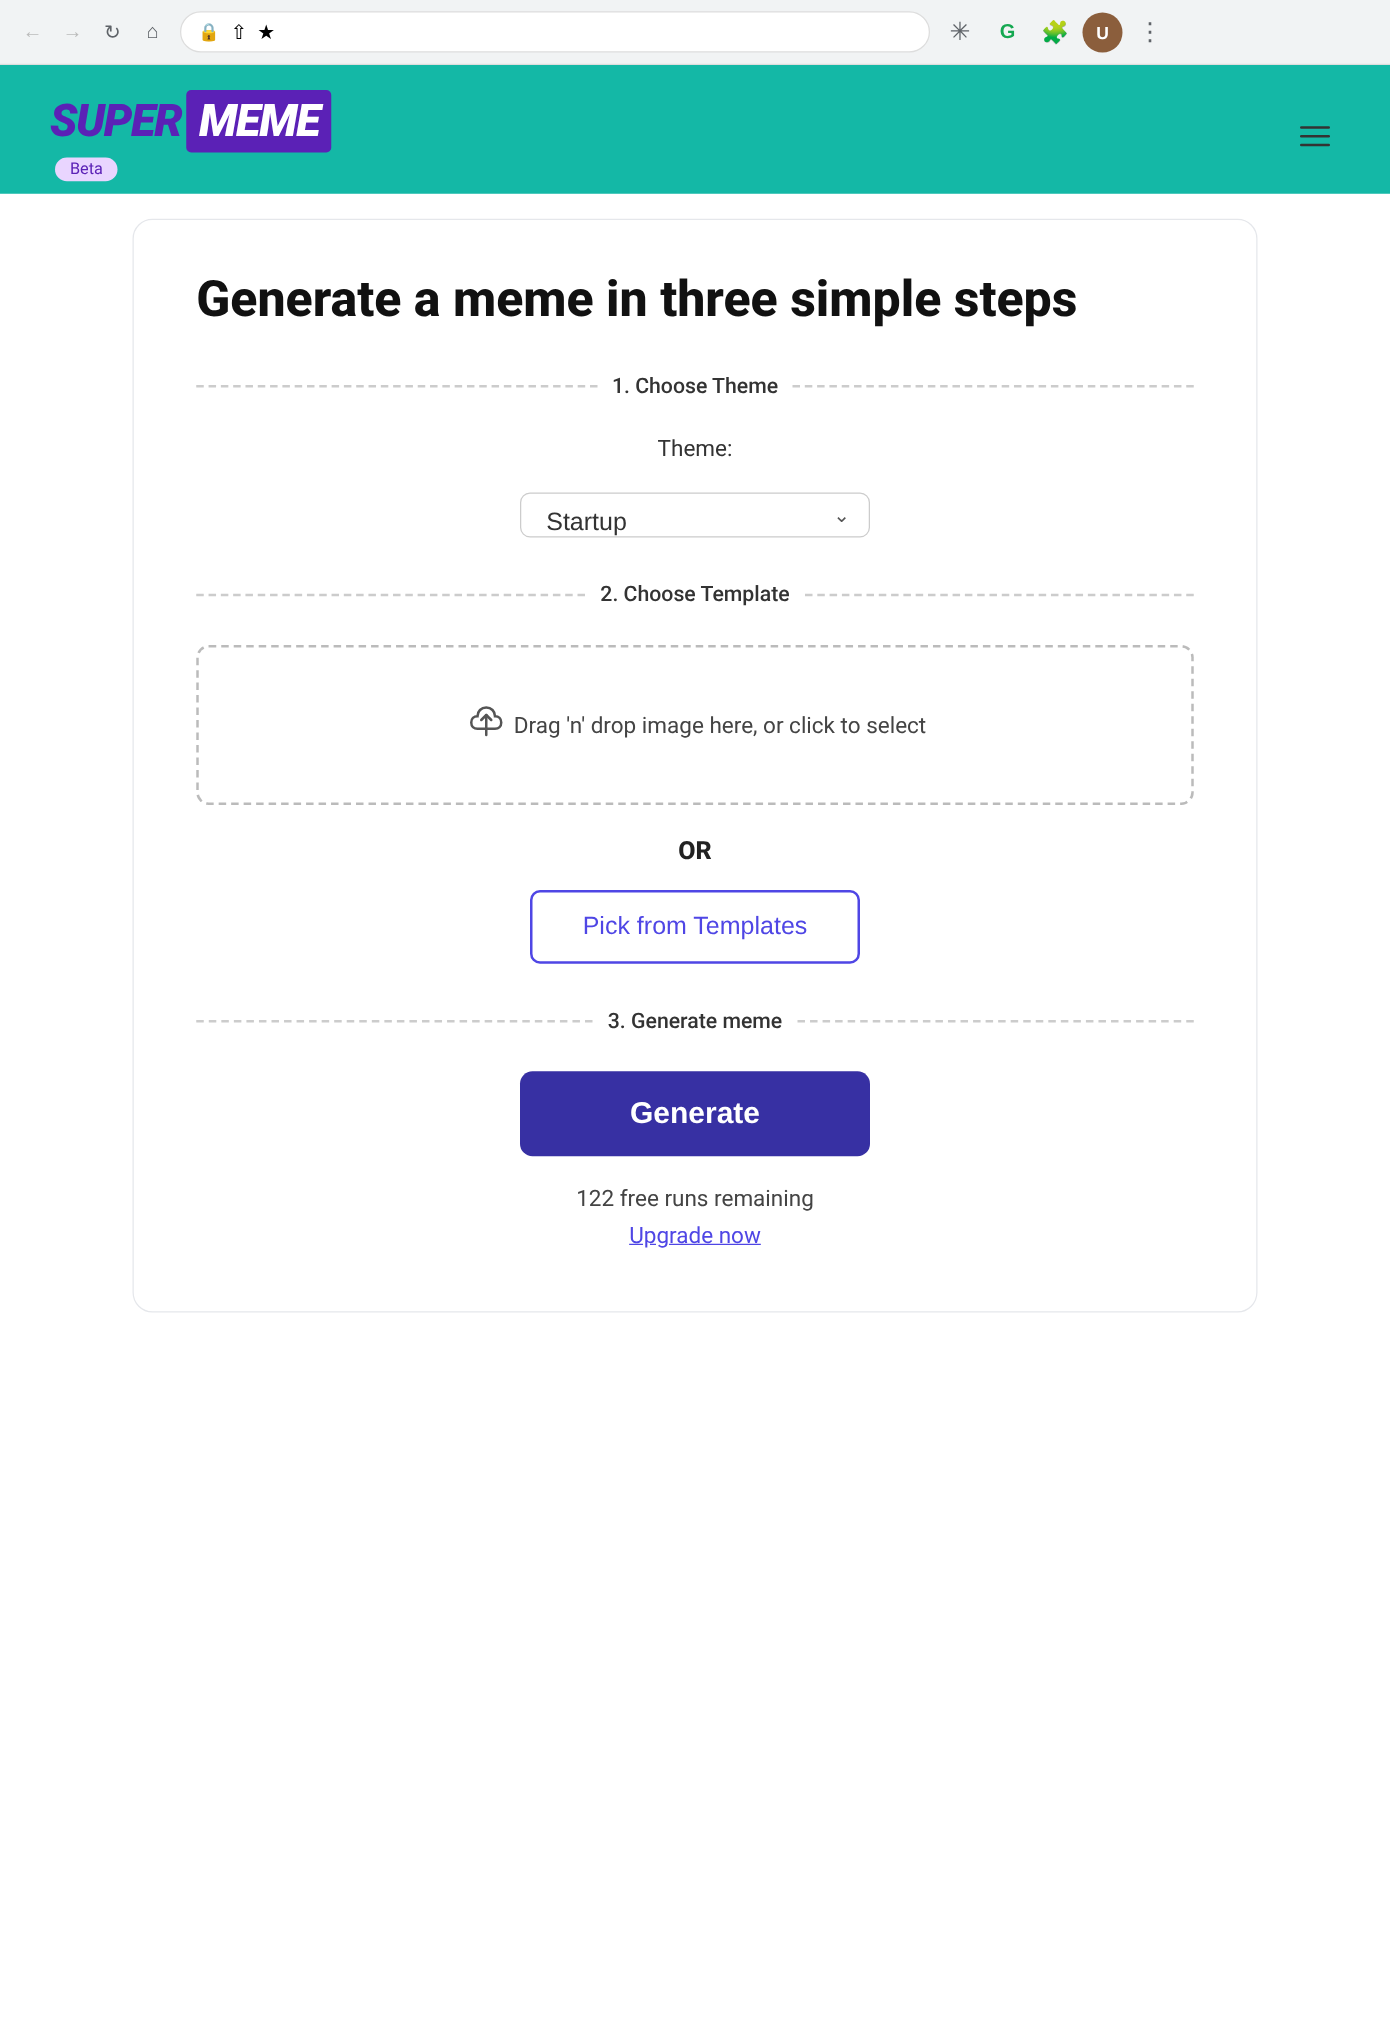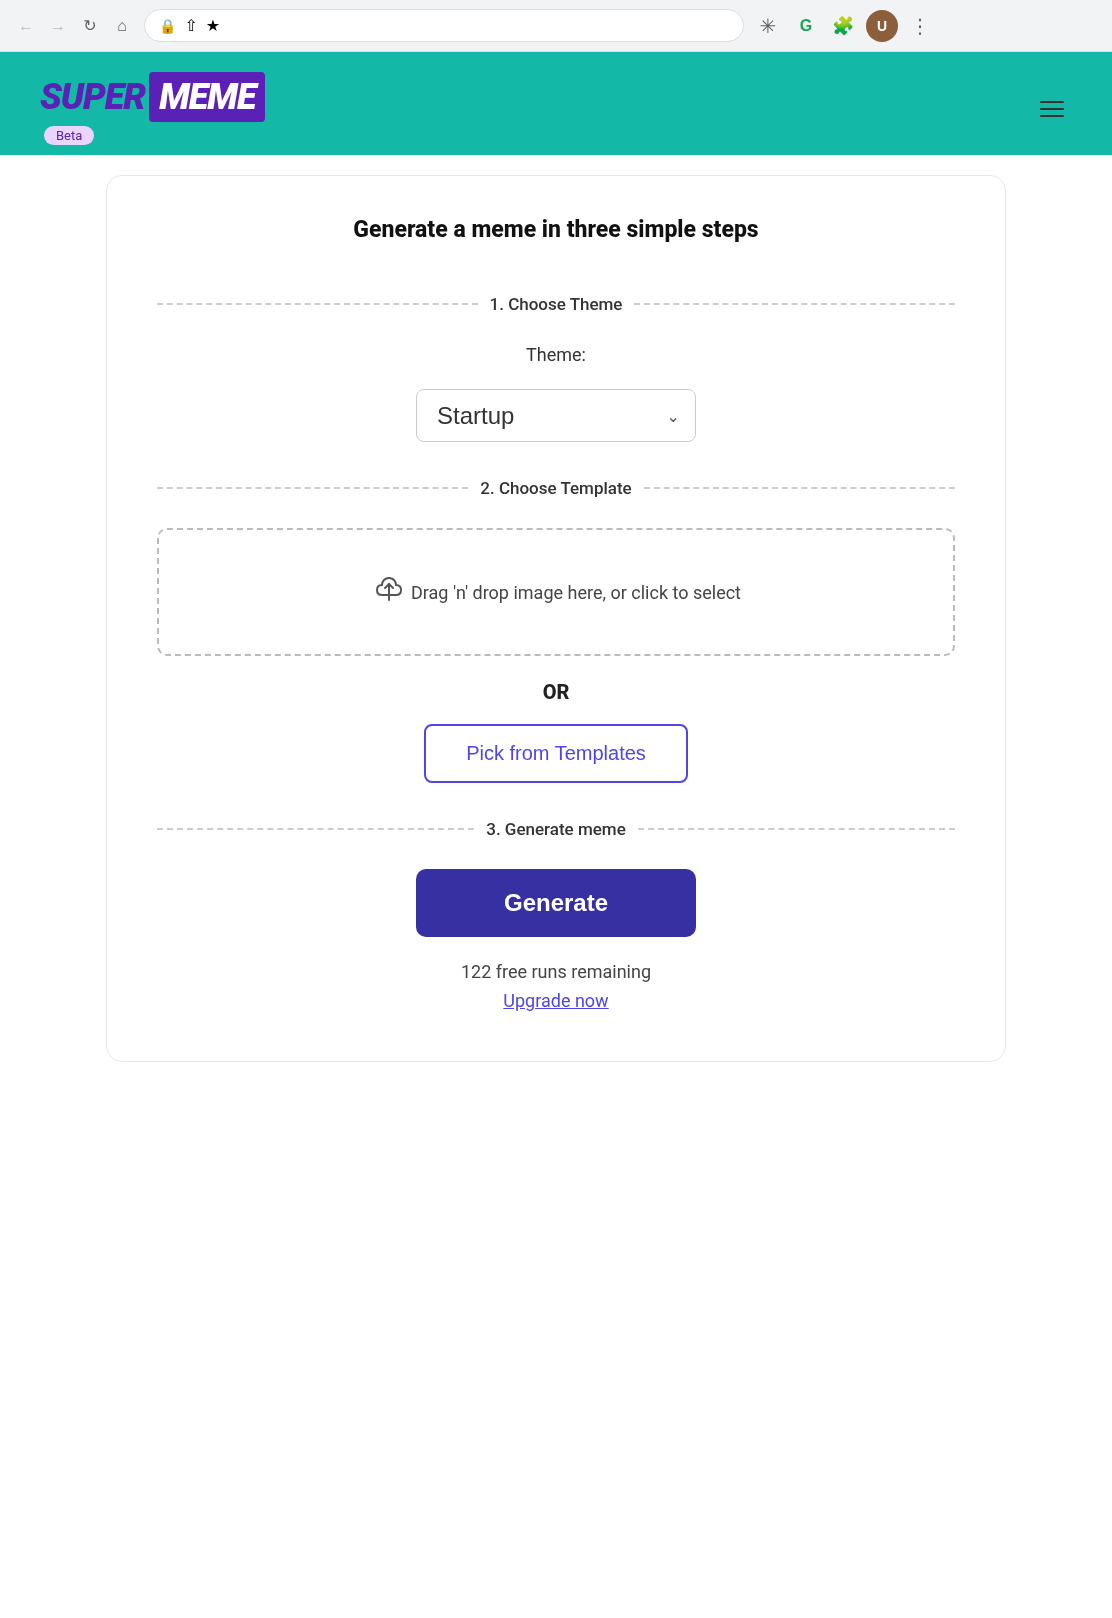--- a/index.html
+++ b/index.html
@@ -196,25 +196,25 @@
     .card {
       background: white;
       border: 1.5px solid #e5e7eb;
       border-radius: 16px;
       padding: 40px 50px 50px 50px;
       max-width: 900px;
       margin: 0 auto;
     }
 
     .card-title {
-      text-align: center;
-      font-size: 23px;
+      text-align: left;
+      font-size: 40px;
       font-weight: 800;
       color: #111;
-      margin-bottom: 51px;
+      margin-bottom: 36px;
     }
 
     
     .step-divider {
       display: flex;
       align-items: center;
       gap: 12px;
       margin-bottom: 30px;
     }
 
@@ -247,22 +247,22 @@
       font-weight: 400;
     }
 
     .select-wrapper {
       position: relative;
       width: 280px;
     }
 
     .select-wrapper select {
       width: 100%;
-      padding: 12px 44px 12px 20px;
-      font-size: 24px;
+      padding: 12px 44px 0 20px;
+      font-size: 20px;
       color: #333;
       border: 1.5px solid #ccc;
       border-radius: 8px;
       appearance: none;
       background: white;
       cursor: pointer;
     }
 
     .select-chevron {
       position: absolute;

